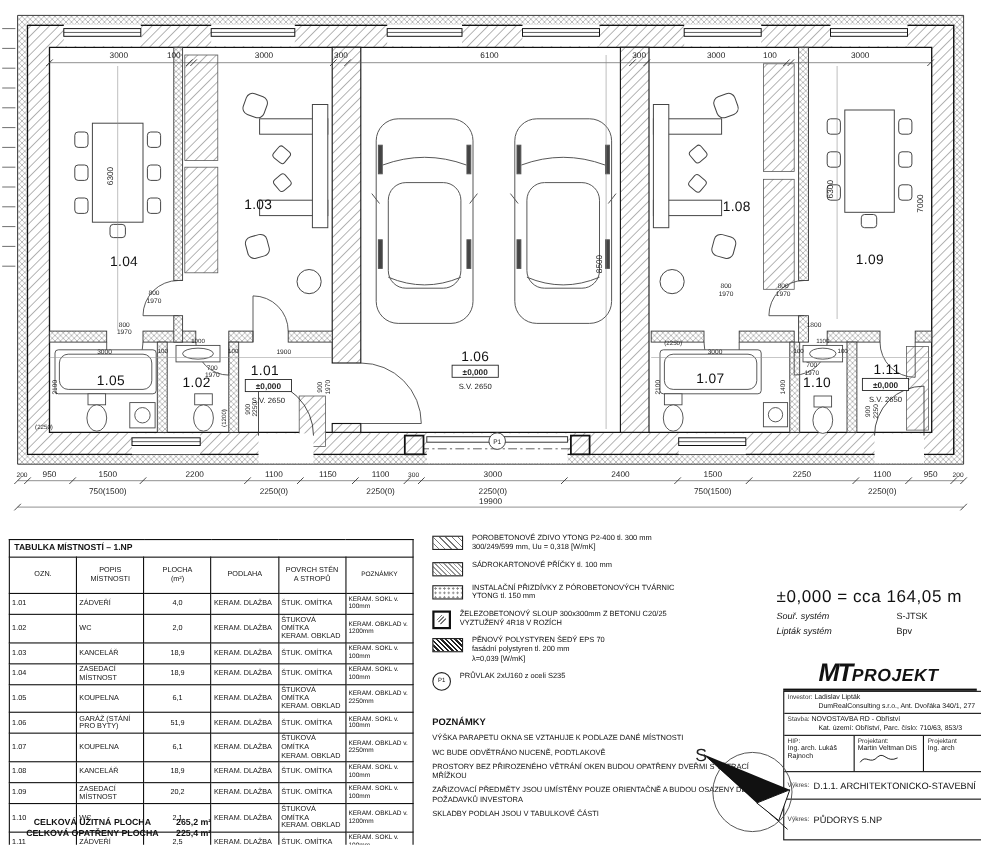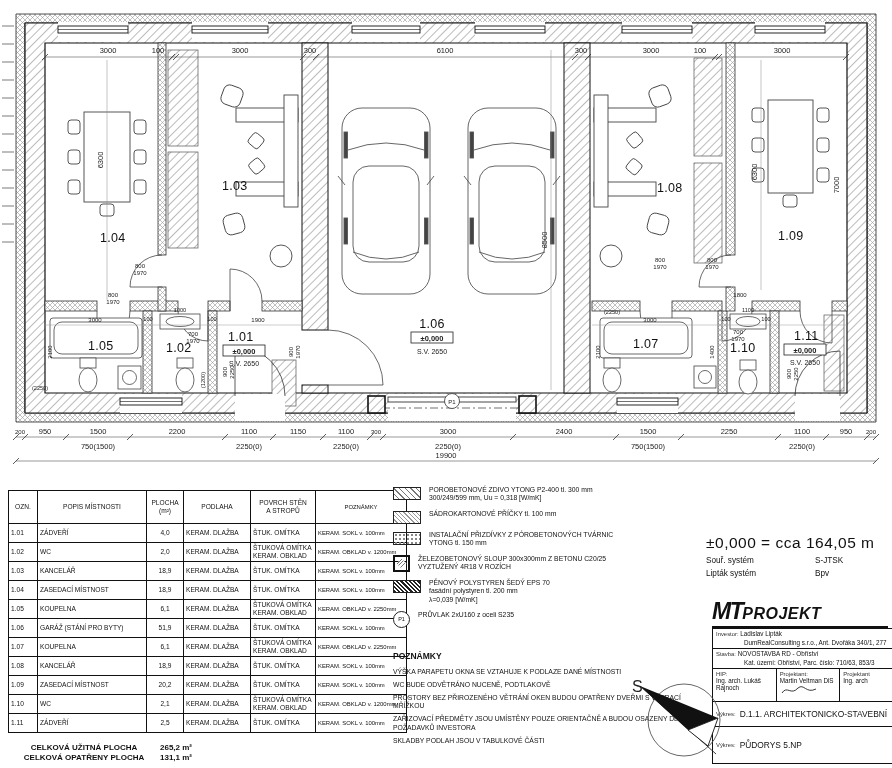--- a/index.html
+++ b/index.html
@@ -42,25 +42,25 @@
   .lg-txt{white-space:pre-line;}
 
   
   .notes{left:393px;top:651px;width:292px;}
   .notes p{font-size:6.8px;margin:0 0 4.5px 0;line-height:1.25;}
 
   
   .elev{left:706px;top:534px;width:190px;}
   .elev .big{font-size:15.5px;letter-spacing:.5px;}
   .elev .row{font-size:8.2px;margin-top:4px;}
-  .elev .row .lb{display:inline-block;width:109px;}
+  .elev .row .lb{display:inline-block;width:109px;font-style:italic;}
 
   
   .logo{left:712px;top:598px;width:176px;border-bottom:2.5px solid #111;padding-bottom:1px;}
-  .logo .mt{font-size:23px;font-weight:bold;font-style:italic;letter-spacing:-1.5px;}
+  .logo .mt{font-size:23px;font-weight:bold;font-style:italic;letter-spacing:-1.5px;margin-left:32px;}
   .logo .pr{font-size:16px;font-weight:bold;font-style:italic;letter-spacing:.5px;}
   .tblock{left:712px;top:628px;width:190px;border:1px solid #111;font-size:6.3px;}
   .tb-row{border-bottom:1px solid #111;padding:1px 3px;line-height:1.3;}
   .tb-lb{color:#333;font-size:5.9px;}
   .tb-cols{display:flex;border-bottom:1px solid #111;}
   .tb-cols>div{padding:1px 3px;border-right:1px solid #111;width:62px;min-height:30px;}
   .tb-vyk{display:flex;align-items:center;padding:2px 3px;border-bottom:1px solid #111;min-height:20px;}
   .tb-vyk .nm{font-size:8.4px;margin-left:4px;}
   .tb-vyk2{min-height:32px;border-bottom:none;}
   .compass{left:622px;top:672px;}
@@ -409,20 +409,23 @@
     <text x="794" y="340" class="rl">1.11</text>
     <rect x="784" y="344" width="42" height="11" fill="#fff" stroke="#222" stroke-width="0.8"></rect>
     <text x="805" y="352.5" text-anchor="middle" class="elv">±0,000</text>
     <text x="805" y="365" text-anchor="middle" class="sv">S.V. 2650</text>
   </g>
 </svg>
 
 <table class="abs rtab">
   <thead>
     <tr>
+        <th class="tt" colspan="6">TABULKA MÍSTNOSTÍ – 1.NP</th>
+      </tr>
+    <tr>
       <th class="c-ozn">OZN.</th>
       <th class="c-pop">POPIS MÍSTNOSTI</th>
       <th class="c-plo">PLOCHA
 (m²)</th>
       <th class="c-pod">PODLAHA</th>
       <th class="c-pov">POVRCH STĚN
 A STROPŮ</th>
       <th class="c-poz">POZNÁMKY</th>
     </tr>
   </thead>
@@ -517,21 +520,21 @@
         <td class="c-plo">2,5</td>
         <td>KERAM. DLAŽBA</td>
         <td>ŠTUK. OMÍTKA</td>
         <td class="c-poz">KERAM. SOKL v. 100mm</td>
       </tr>
   </tbody>
 </table>
 
 <div class="abs totals">
   <div><span class="lb">CELKOVÁ UŽITNÁ PLOCHA</span><span>265,2 m²</span></div>
-  <div><span class="lb">CELKOVÁ OPATŘENY PLOCHA</span><span>131,1 m²</span></div>
+  <div><span class="lb">CELKOVÁ OPATŘENY PLOCHA</span><span>225,4 m²</span></div>
 </div>
 
 <div class="abs legend">
   <div class="lg-item">
       <span class="lg-sw sw-diag"></span>
       <span class="lg-txt">POROBETONOVÉ ZDIVO YTONG P2-400 tl. 300 mm
 300/249/599 mm, Uu = 0,318 [W/mK]</span>
     </div>
   <div class="lg-item">
       <span class="lg-sw sw-cross"></span>

